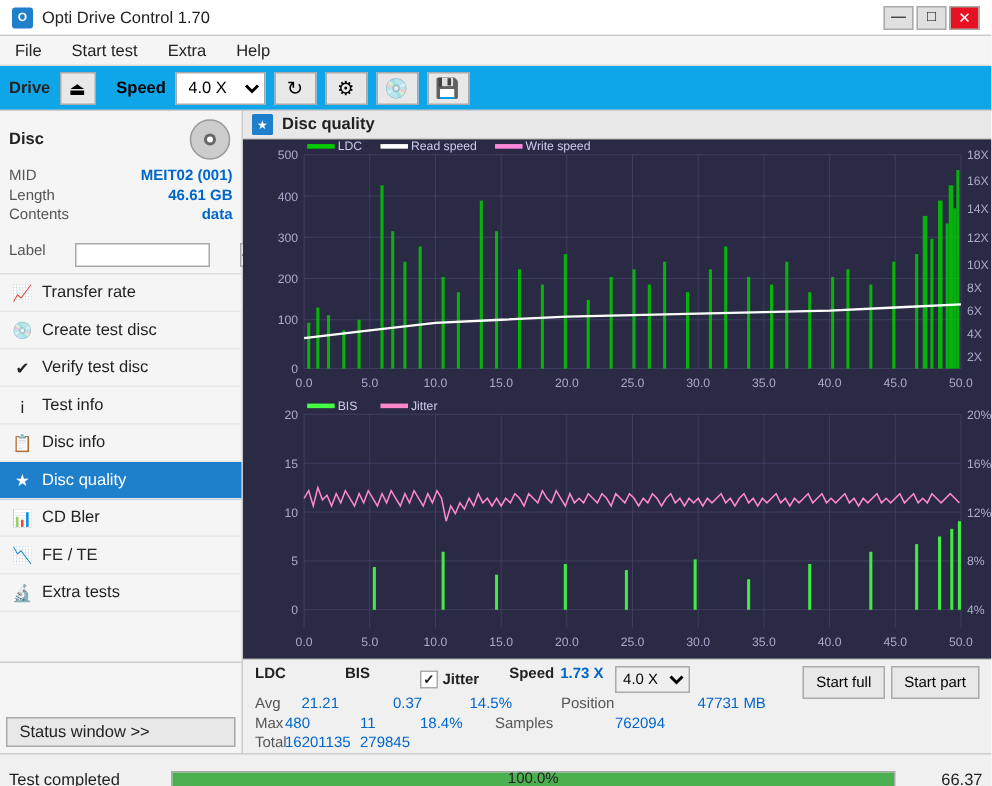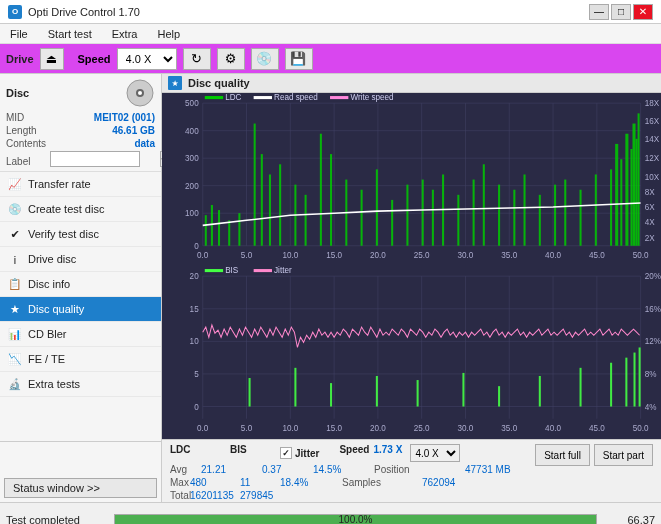--- a/index.html
+++ b/index.html
@@ -12,21 +12,21 @@
     .titlebar-title { font-size: 11px; color: #222; }
     .titlebar-controls { display: flex; gap: 2px; }
     .titlebar-btn { width: 20px; height: 16px; background: #e0e0e0; border: 1px solid #aaa; cursor: pointer; display: flex; align-items: center; justify-content: center; font-size: 10px; }
     .titlebar-btn.close { background: #e81123; color: #fff; }
 
     
     .menubar { background: #f5f5f5; display: flex; align-items: center; padding: 2px 4px; border-bottom: 1px solid #ddd; height: 20px; gap: 8px; }
     .menubar-item { font-size: 11px; color: #222; cursor: pointer; padding: 1px 6px; }
 
     
-    .drivebar { background: #d946ef; display: flex; align-items: center; padding: 3px 6px; border-bottom: 1px solid #ccc; height: 30px; gap: 6px; }
+    .drivebar { background: #0ea5e9; display: flex; align-items: center; padding: 3px 6px; border-bottom: 1px solid #ccc; height: 30px; gap: 6px; }
     .drivebar-label { font-size: 11px; font-weight: bold; color: #222; }
     .drivebar-select { height: 22px; font-size: 11px; padding: 1px 4px; border: 1px solid #aaa; background: #fff; min-width: 180px; }
     .drivebar-eject { width: 24px; height: 22px; background: #e8e8e8; border: 1px solid #aaa; cursor: pointer; display: flex; align-items: center; justify-content: center; font-size: 12px; }
     .drivebar-speed-label { font-size: 11px; font-weight: bold; margin-left: 8px; }
     .drivebar-speed-select { height: 22px; font-size: 11px; padding: 1px 4px; border: 1px solid #aaa; background: #fff; width: 60px; }
     .drivebar-icon-btn { width: 28px; height: 22px; background: #e8e8e8; border: 1px solid #aaa; cursor: pointer; display: flex; align-items: center; justify-content: center; font-size: 13px; }
 
     
     .main { display: flex; height: calc(524px - 24px - 20px - 30px - 22px); }
 
@@ -34,21 +34,21 @@
     .left-panel { width: 162px; background: #f5f5f5; border-right: 1px solid #ccc; display: flex; flex-direction: column; }
 
     
     .disc-section { padding: 4px 6px; border-bottom: 1px solid #ddd; }
     .disc-header { display: flex; align-items: center; justify-content: space-between; margin-bottom: 4px; }
     .disc-header-text { font-size: 11px; font-weight: bold; color: #222; }
     .disc-icon { width: 30px; height: 30px; }
     .disc-row { display: flex; justify-content: space-between; font-size: 10px; margin-bottom: 2px; }
     .disc-key { color: #555; }
     .disc-value { color: #0066cc; font-weight: bold; }
-    .label-row { display: flex; align-items: flex-end; gap: 20px; font-size: 10px; margin-top: 2px; }
+    .label-row { display: flex; align-items: flex-start; gap: 20px; font-size: 10px; margin-top: 13px; }
     .label-input { height: 16px; border: 1px solid #aaa; background: #fff; width: 90px; font-size: 10px; }
     .label-btn { width: 16px; height: 16px; background: #e8e8e8; border: 1px solid #aaa; cursor: pointer; font-size: 9px; display: flex; align-items: center; justify-content: center; }
 
     
     .nav-item { display: flex; align-items: center; padding: 5px 8px; cursor: pointer; font-size: 11px; color: #222; border-bottom: 1px solid #e8e8e8; gap: 6px; }
     .nav-item.active { background: #1e7fcb; color: #fff; }
     .nav-icon { width: 14px; height: 14px; display: flex; align-items: center; justify-content: center; font-size: 11px; }
 
     
     .statusbar { height: 34px; background: #f0f0f0; border-top: 1px solid #ccc; display: flex; align-items: center; padding: 0 6px; gap: 8px; }
@@ -154,21 +154,21 @@
     <div class="nav-item">
       <span class="nav-icon">💿</span>
       <span>Create test disc</span>
     </div>
     <div class="nav-item">
       <span class="nav-icon">✔</span>
       <span>Verify test disc</span>
     </div>
     <div class="nav-item">
       <span class="nav-icon">ℹ</span>
-      <span>Drive disc</span>
+      <span>Test info</span>
     </div>
     <div class="nav-item">
       <span class="nav-icon">📋</span>
       <span>Disc info</span>
     </div>
     <div class="nav-item active">
       <span class="nav-icon">★</span>
       <span>Disc quality</span>
     </div>
     <div class="nav-item">
@@ -408,21 +408,21 @@
           <span style="width:50px; color:#0066cc;">14.5%</span>
           <span style="width:80px; color:#555;">Position</span>
           <span style="color:#0066cc;">47731 MB</span>
         </div>
 
         <div style="display:flex; gap:0; font-size:10px; color:#222;">
           <span style="width:20px; color:#555;">Max</span>
           <span style="width:50px; color:#0066cc;">480</span>
           <span style="width:40px; color:#0066cc;">11</span>
           <span style="width:50px; color:#0066cc;">18.4%</span>
-          <span style="width:80px; color:#555;margin-left:12px;">Samples</span>
+          <span style="width:80px; color:#555;">Samples</span>
           <span style="color:#0066cc;">762094</span>
         </div>
 
         <div style="display:flex; gap:0; font-size:10px; color:#222;">
           <span style="width:20px; color:#555;">Total</span>
           <span style="width:50px; color:#0066cc;">16201135</span>
           <span style="width:40px; color:#0066cc;">279845</span>
         </div>
       </div>
 

